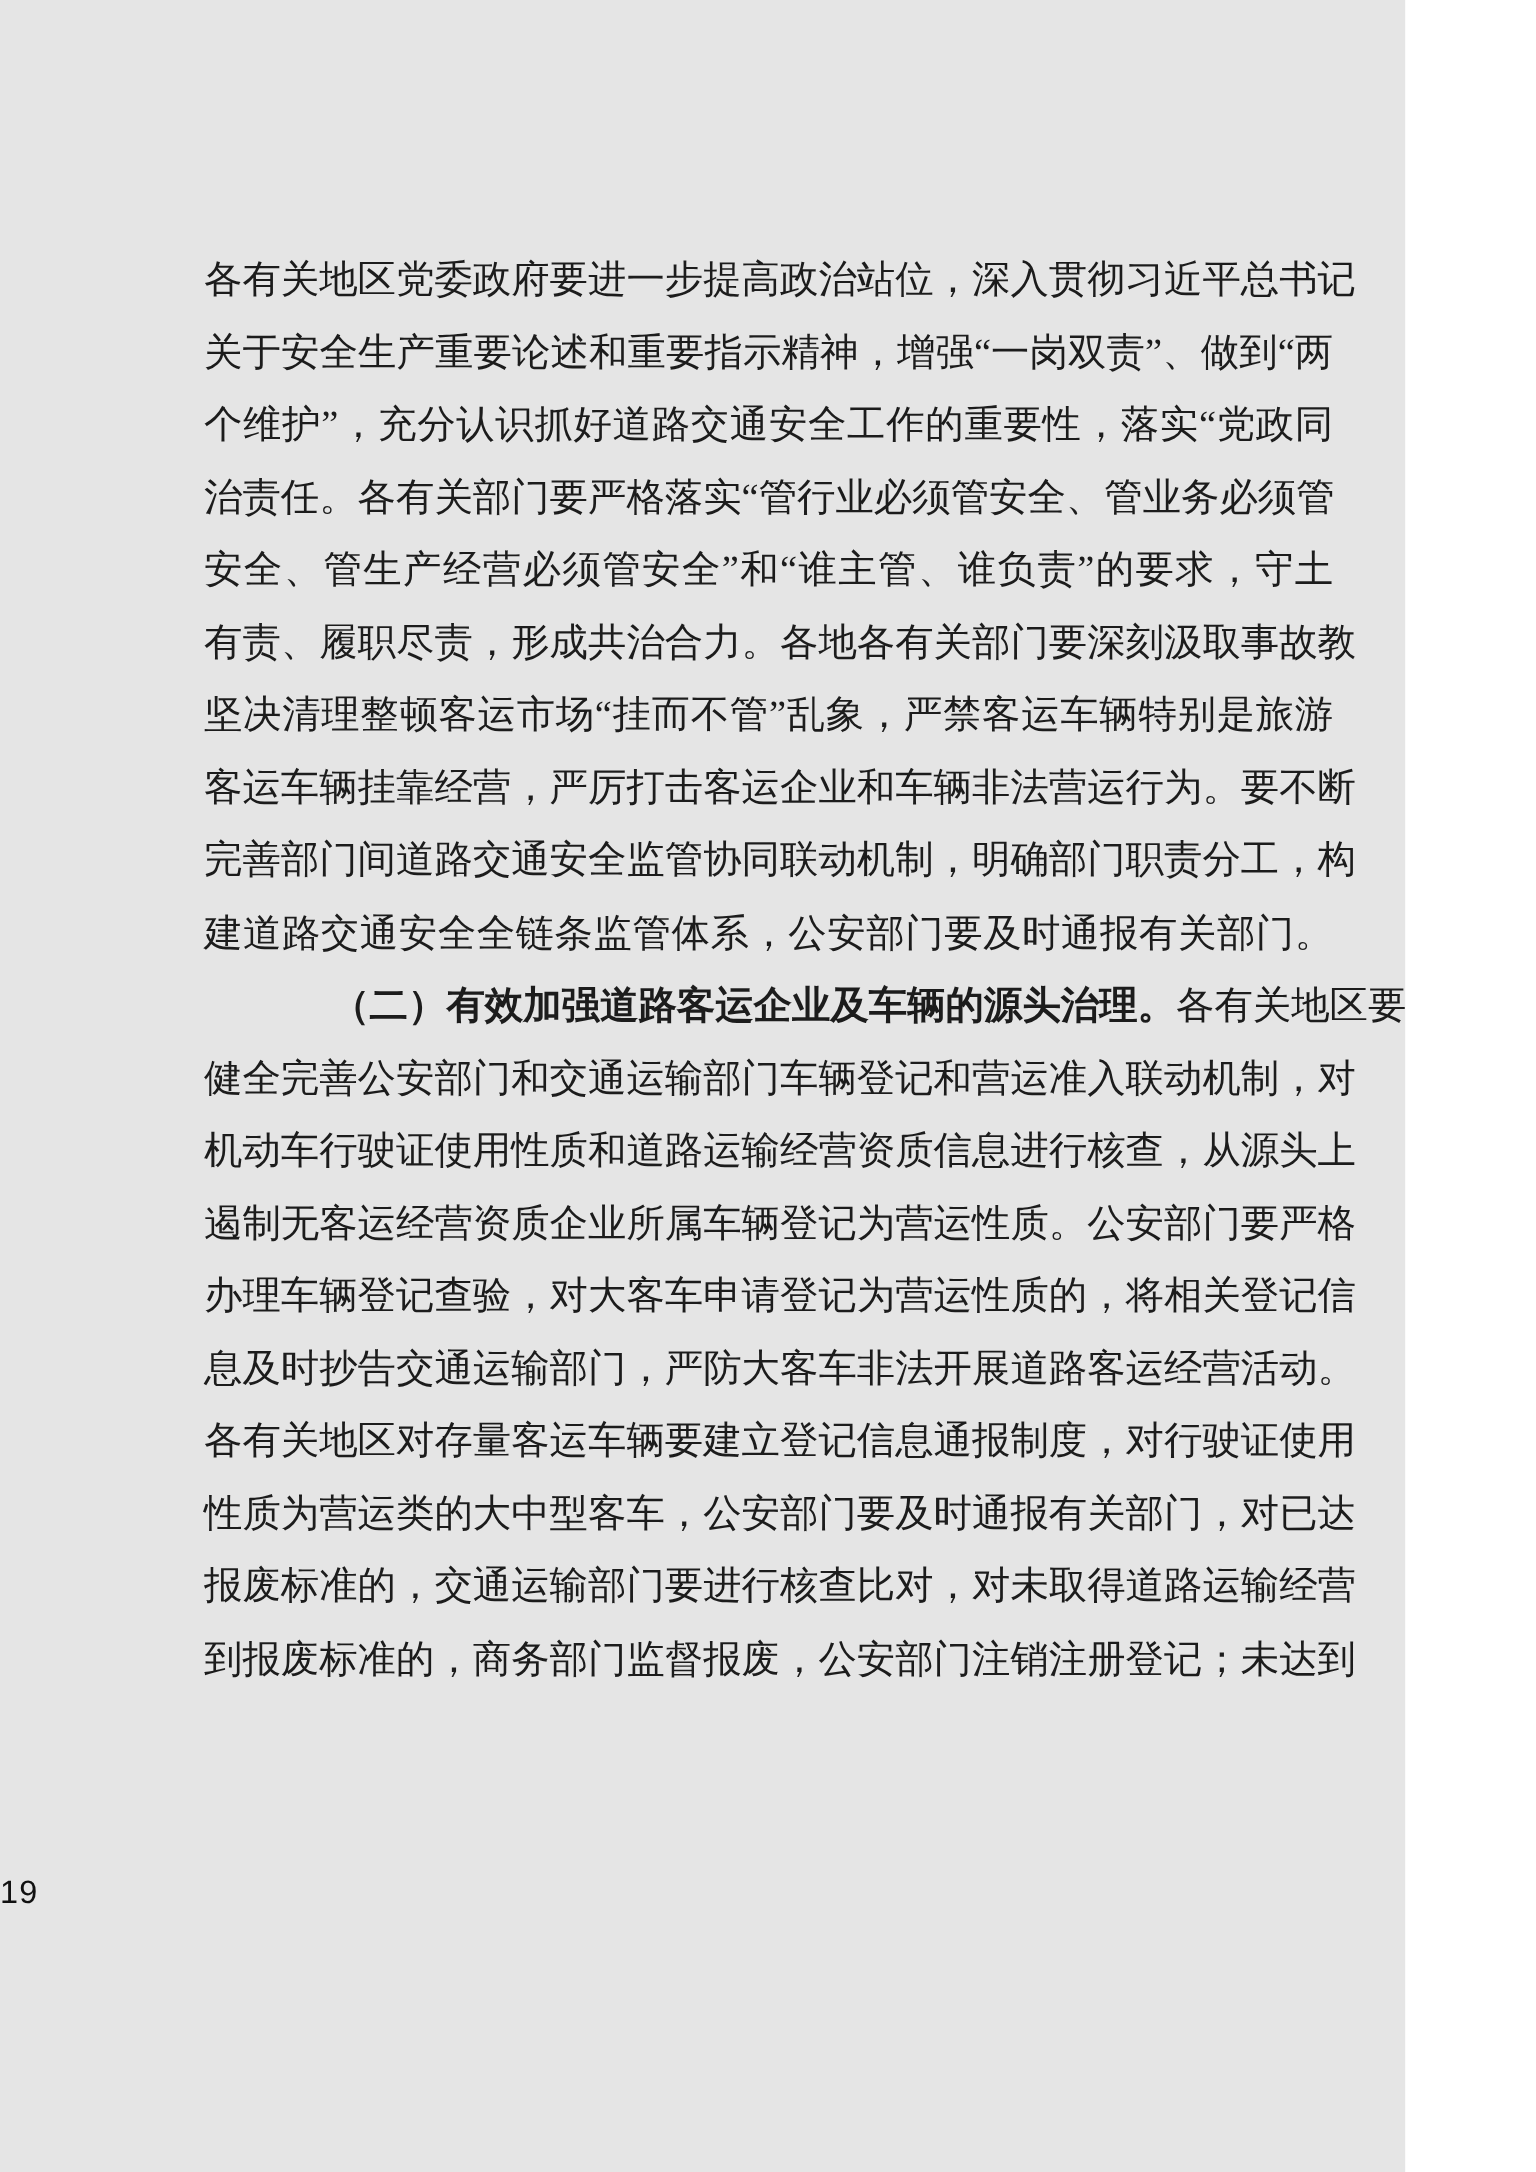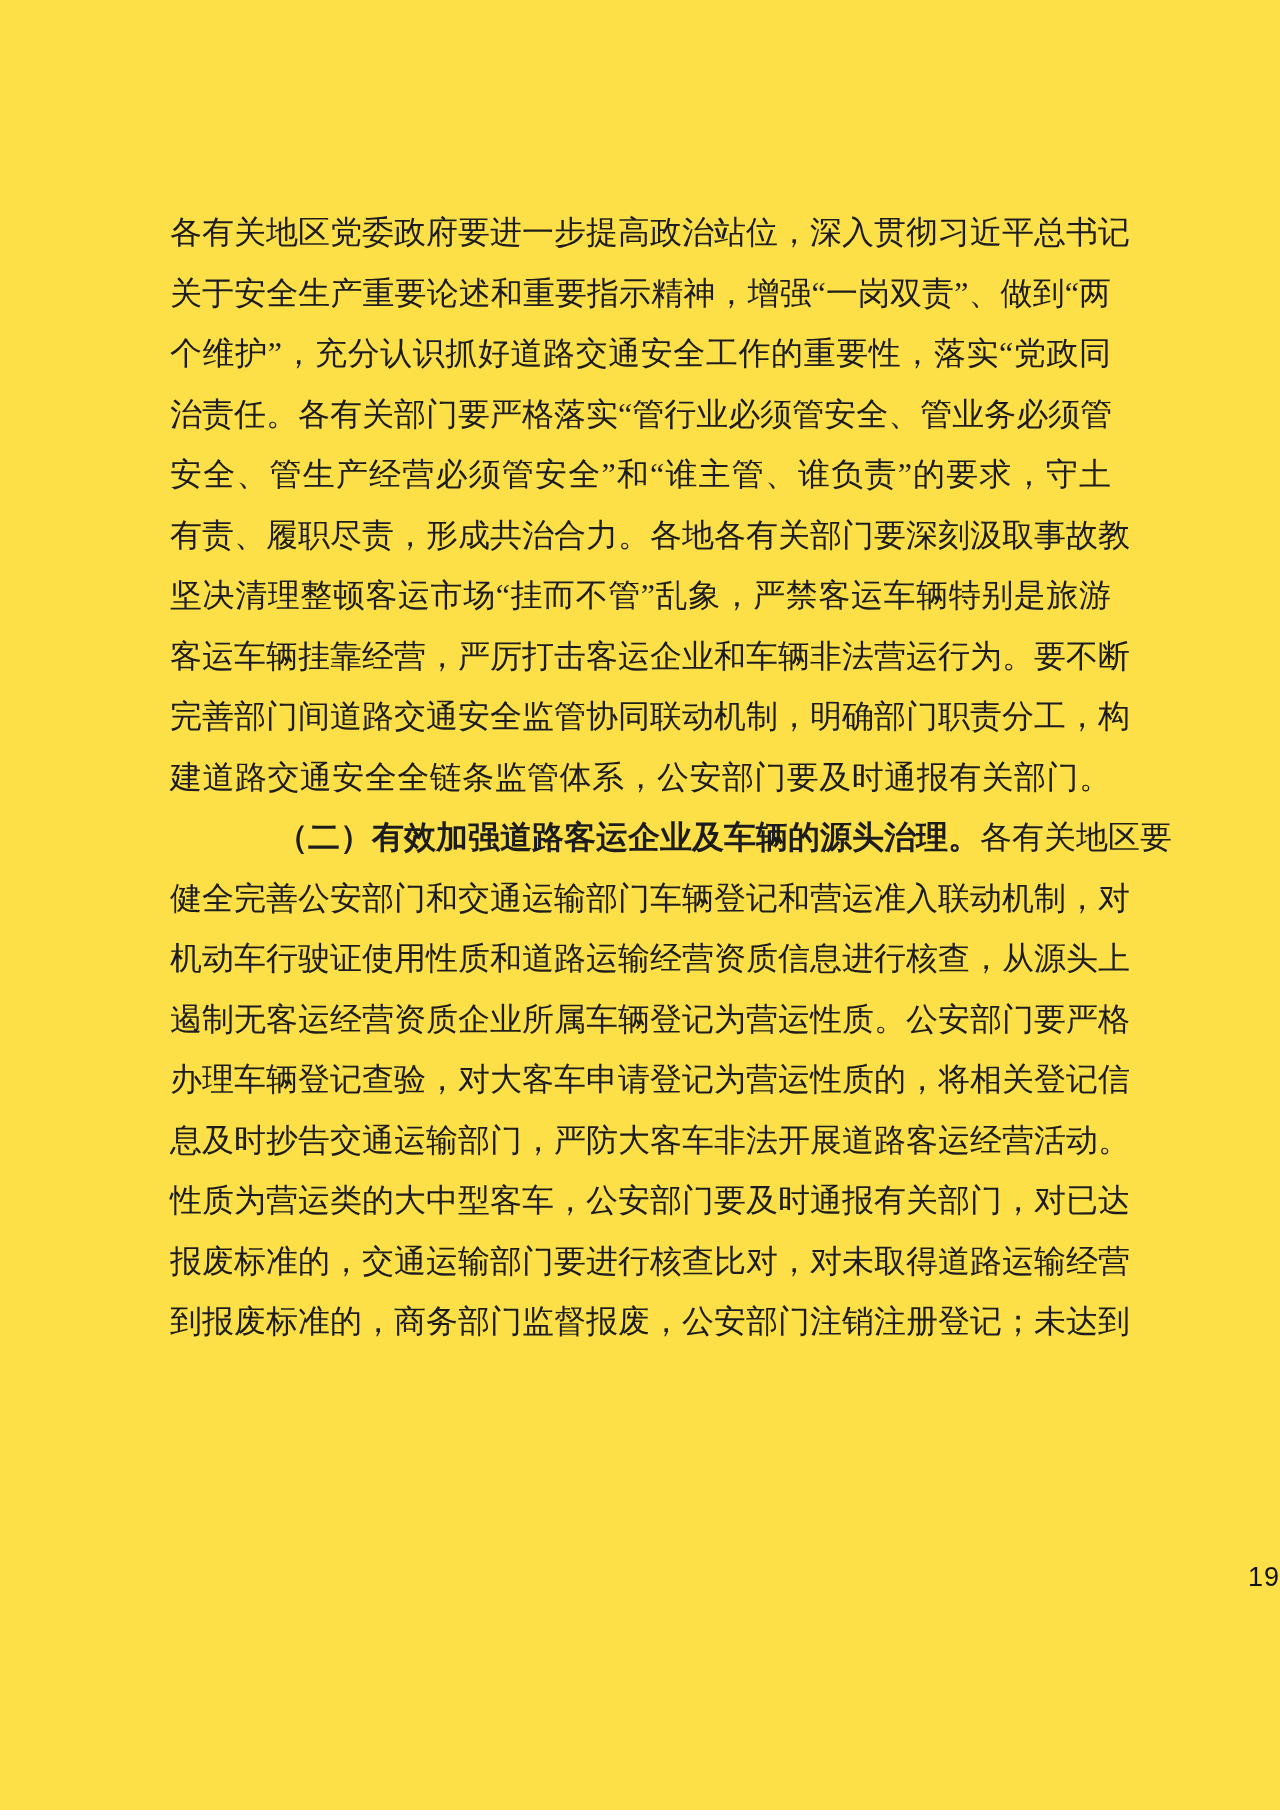--- a/index.html
+++ b/index.html
@@ -2,23 +2,23 @@
 <html><head>
 <meta charset="utf-8">
 <style>
   html, body {
     margin: 0;
     padding: 0;
     background: #ffffff;
   }
   .page {
     position: relative;
-    width: 1280px;
+    width: 1171px;
     height: 1810px;
-    background: #fde047;
+    background: #e5e5e5;
     overflow: hidden;
     font-family: "Liberation Serif", serif;
   }
   .text-block {
     position: absolute;
     left: 170px;
     top: 202px;
     width: 941px;
   }
   .line {
@@ -38,21 +38,21 @@
   }
   .seg-bold {
     font-weight: 700;
     margin-left: 44px;
   }
   .page-number {
     position: absolute;
     top: 1562px;
     left: 0;
     width: 100%;
-    text-align: right;
+    text-align: left;
     font-family: "Liberation Sans", sans-serif;
     font-size: 27px;
     color: #111111;
     letter-spacing: 1px;
   }
 </style>
 </head>
 <body>
 
 <div class="page">
@@ -71,20 +71,21 @@
 
     <div class="line indent">
       <span class="seg-bold">（二）有效加强道路客运企业及车辆的源头治理。</span><span>各有关地区要</span>
     </div>
 
     <div class="line">健全完善公安部门和交通运输部门车辆登记和营运准入联动机制，对</div>
     <div class="line">机动车行驶证使用性质和道路运输经营资质信息进行核查，从源头上</div>
     <div class="line">遏制无客运经营资质企业所属车辆登记为营运性质。公安部门要严格</div>
     <div class="line">办理车辆登记查验，对大客车申请登记为营运性质的，将相关登记信</div>
     <div class="line">息及时抄告交通运输部门，严防大客车非法开展道路客运经营活动。</div>
+    <div class="line">各有关地区对存量客运车辆要建立登记信息通报制度，对行驶证使用</div>
     <div class="line">性质为营运类的大中型客车，公安部门要及时通报有关部门，对已达</div>
     <div class="line">报废标准的，交通运输部门要进行核查比对，对未取得道路运输经营</div>
     <div class="line">到报废标准的，商务部门监督报废，公安部门注销注册登记；未达到</div>
 
   </div>
 
   <div class="page-number">19</div>
 </div>
 
 </body></html>

